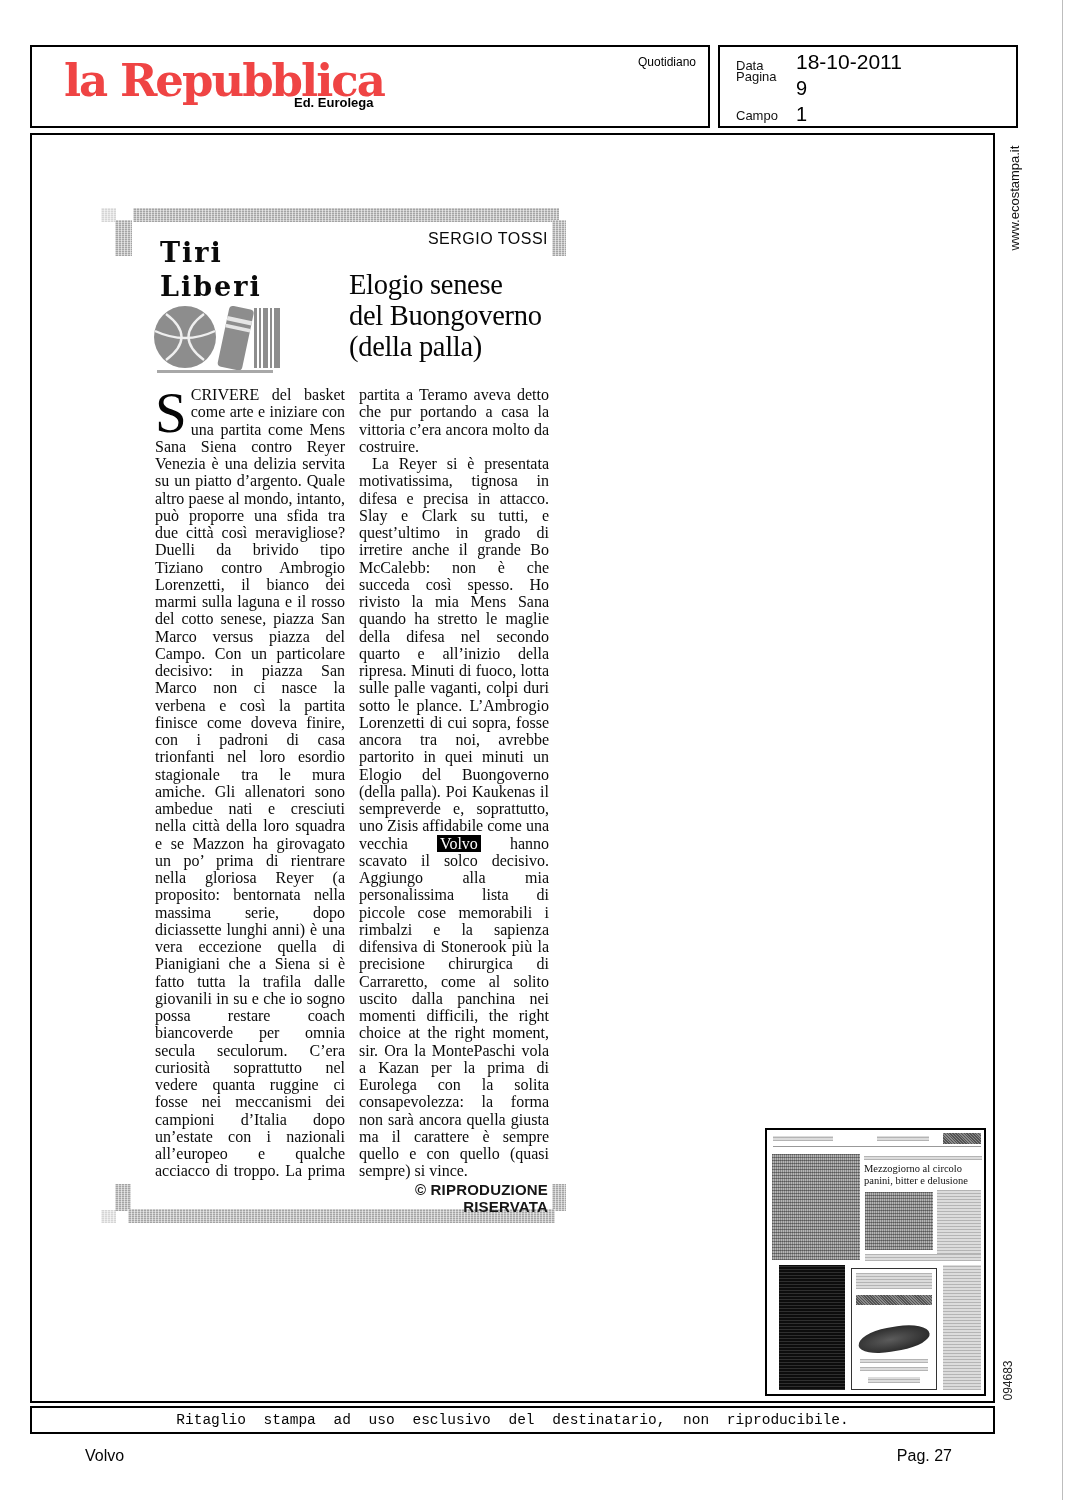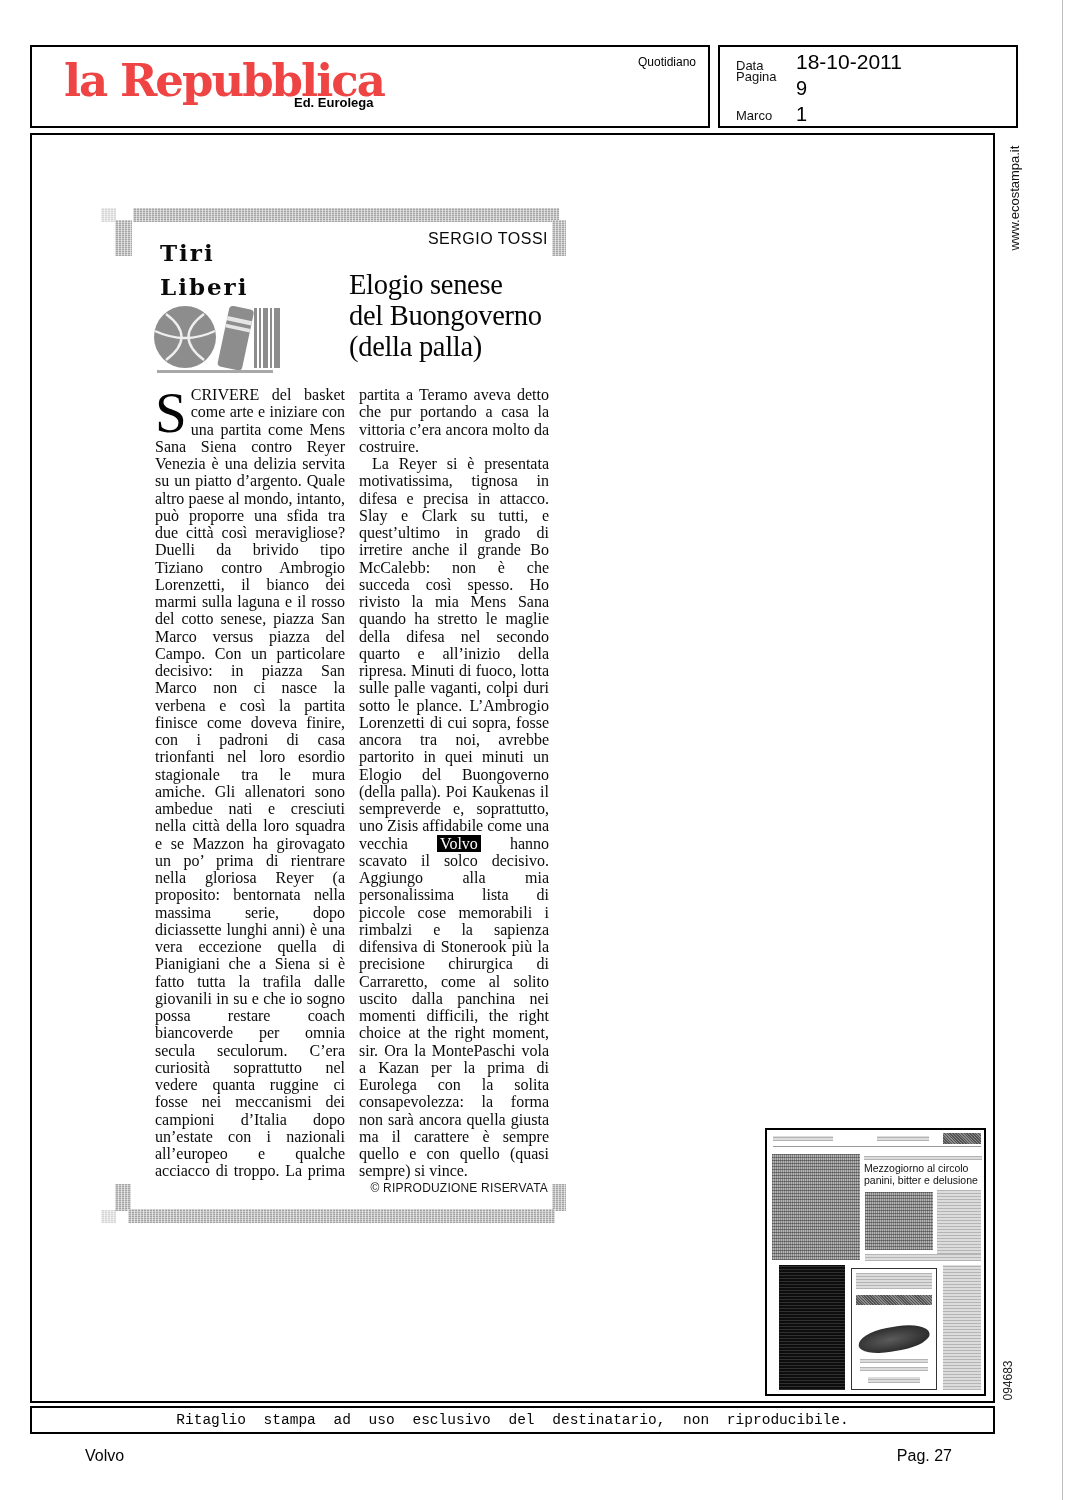--- a/index.html
+++ b/index.html
@@ -32,21 +32,21 @@
     background-image:
       repeating-linear-gradient(90deg, rgba(255,255,255,.55) 0 1px, transparent 1px 3px),
       repeating-linear-gradient(0deg, rgba(120,120,120,.45) 0 1px, transparent 1px 2px);
   }
   .clipbar.light { opacity:.45; }
 
   
   .rubric {
     position:absolute; left:160px; top:236px;
     font-family:"DejaVu Serif", serif; font-weight:800;
-    font-size:23px; line-height:34px; letter-spacing:2px;
+    font-size:27px; line-height:34px; letter-spacing:2px;
     white-space:pre-line; color:#0a0a0a;
   }
   .rubric-rule { position:absolute; left:157px; top:370px; width:116px; height:3px; background:#a8a8a8; }
 
   .byline {
     position:absolute; left:350px; top:230px; width:198px;
     text-align:right; font-size:16px; letter-spacing:.5px; color:#0a0a0a;
   }
   .headline {
     position:absolute; left:349px; top:269px; width:210px;
@@ -63,21 +63,21 @@
   }
   .body-cols p { margin:0; }
   .body-cols p.p2 { text-indent:13px; }
   .dropcap {
     float:left; font-family:"Liberation Serif", serif;
     font-size:57px; line-height:49px; padding:2px 4px 0 0; color:#050505;
   }
   .hl { background:#000; color:#fff; padding:0 3px; }
   .copyright {
     position:absolute; left:349px; top:1181px; width:199px; text-align:right;
-    font-size:12px; font-weight:normal; letter-spacing:.2px; color:#161616;
+    font-size:15px; font-weight:bold; letter-spacing:.2px; color:#161616;
   }
 
   
   .thumb { position:absolute; left:765px; top:1128px; width:221px; height:268px; border:2px solid #000; background:#fff; }
   .noise {
     background-color:#b5b5b5;
     background-image:
       repeating-linear-gradient(0deg, rgba(0,0,0,.35) 0 1px, transparent 1px 3px),
       repeating-linear-gradient(90deg, rgba(0,0,0,.25) 0 1px, transparent 1px 2px);
   }
@@ -85,21 +85,21 @@
     background-color:#dcdcdc;
     background-image:repeating-linear-gradient(0deg, rgba(0,0,0,.18) 0 1px, transparent 1px 3px);
   }
   .noise-dark {
     background-color:#8a8a8a;
     background-image:repeating-linear-gradient(45deg, rgba(0,0,0,.4) 0 1px, transparent 1px 2px);
   }
   .t-el { position:absolute; }
   .t-headline {
     position:absolute; left:97px; top:33px; width:118px;
-    font-family:Liberation Sans, sans-serif; font-size:10.5px; line-height:11.5px; color:#111;
+    font-family:Liberation Serif, serif; font-size:10.5px; line-height:11.5px; color:#111;
   }
   .t-black {
     position:absolute; left:12px; top:135px; width:66px; height:125px; background:#0d0d0d;
     background-image:repeating-linear-gradient(0deg, rgba(255,255,255,.14) 0 1px, transparent 1px 3px);
   }
   .t-ad { position:absolute; left:84px; top:138px; width:86px; height:122px; border:1px solid #333; background:#fff; }
   .t-blob {
     position:absolute; left:6px; top:58px; width:72px; height:24px;
     background:radial-gradient(ellipse at 45% 50%, #5c5c5c 0%, #2e2e2e 70%, #1d1d1d 100%);
     border-radius:50% 50% 50% 50% / 62% 62% 55% 55%;
@@ -138,21 +138,21 @@
     <div class="logo" style="position:absolute; left:32px; top:10px;">la Repubblica</div>
     <div class="edition" style="position:absolute; left:262px; top:48px; font-size:13px; font-weight:bold;">Ed. Eurolega</div>
     <div class="periodicity">Quotidiano</div>
   </div>
 
   <div class="hbox" style="left:718px; top:45px; width:300px; height:83px;">
     <div class="meta-label" style="top:11px;">Data</div>
     <div class="meta-value" style="top:3px; font-size:21px;">18-10-2011</div>
     <div class="meta-label" style="top:22px;">Pagina</div>
     <div class="meta-value" style="top:30px; font-size:20px;">9</div>
-    <div class="meta-label" style="top:61px;">Marco</div>
+    <div class="meta-label" style="top:61px;">Campo</div>
     <div class="meta-value" style="top:56px; font-size:20px;">1</div>
   </div>
 
   <div class="main-frame"></div>
 
   <div class="clipbar light" style="left:101px; top:208px; width:15px; height:14px;"></div>
   <div class="clipbar" style="left:133px; top:208px; width:426px; height:14px;"></div>
   <div class="clipbar" style="left:115px; top:220px; width:17px; height:36px;"></div>
   <div class="clipbar" style="left:552px; top:220px; width:14px; height:36px;"></div>
   <div class="clipbar" style="left:115px; top:1184px; width:16px; height:27px;"></div>

